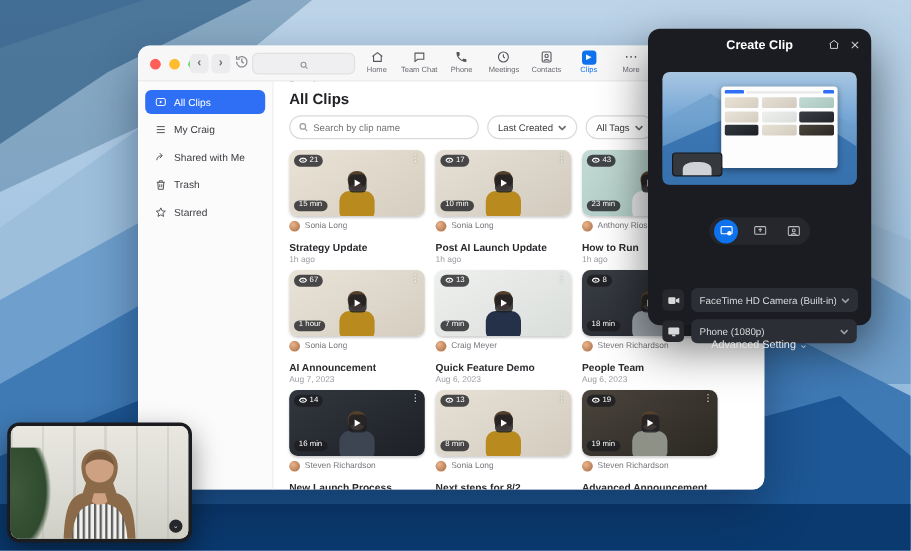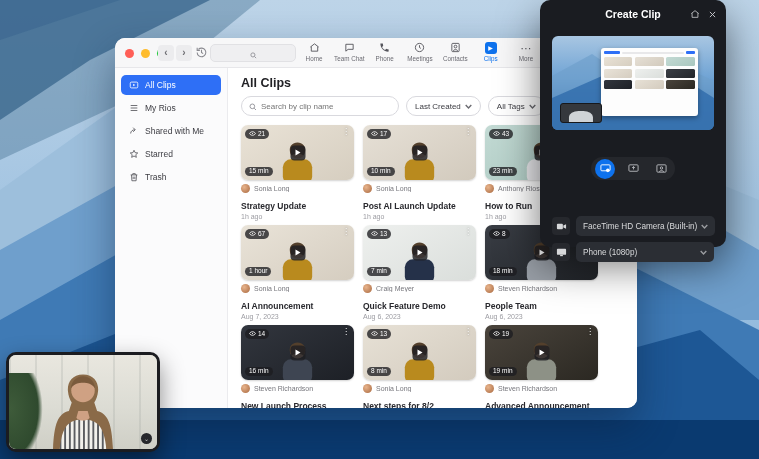--- a/index.html
+++ b/index.html
@@ -72,21 +72,21 @@
   .play .tri { width:0; height:0; border-left:5px solid #fff; border-top:3.5px solid transparent;
     border-bottom:3.5px solid transparent; margin-left:1px; }
   .meta { margin-top:4px; }
   .author-row { display:flex; align-items:center; gap:4px; }
   .avatar { width:9px; height:9px; border-radius:50%; background:radial-gradient(circle at 35% 35%, #e8b48c, #a8683f); flex:0 0 auto; }
   .author { font-size:7px; color:#77777d; white-space:nowrap; overflow:hidden; }
   .clip-title { margin-top:8px; font-size:8.5px; font-weight:bold; color:#29292e; white-space:nowrap; overflow:hidden; }
   .clip-date { margin-top:2px; font-size:7px; color:#9c9ca2; }
 
   
-  .panel { position:absolute; left:540px; top:0; width:186px; height:247px; background:#1a1c21;
+  .panel { position:absolute; left:540px; top:24px; width:186px; height:247px; background:#1a1c21;
     border-radius:10px; box-shadow:0 18px 40px rgba(0,0,0,.55); z-index:30; color:#e8e9eb; }
   .panel-header { position:relative; height:28px; display:flex; align-items:center; justify-content:center; }
   .panel-title { font-size:10.5px; font-weight:bold; color:#fff; }
   .panel-hicons { position:absolute; right:9px; top:0; height:28px; display:flex; align-items:center; gap:8px; color:#c9cacd; }
   .preview { position:absolute; left:12px; top:36px; width:162px; height:94px; border-radius:6px; overflow:hidden;
     background:linear-gradient(180deg,#a8c6e2 0%, #6fa3d4 45%, #2f6cab 75%, #1d5795 100%); }
   .preview .mtn { position:absolute; inset:0; }
   .mini-window { position:absolute; left:30%; top:13%; width:60%; height:72%; background:#fdfdfd;
     border-radius:3px; box-shadow:0 2px 5px rgba(0,0,0,.35); padding:3px 3px 2px 3px; }
   .mini-top { height:3px; display:flex; gap:2px; align-items:center; }
@@ -253,47 +253,47 @@
             </svg>
         </span>
           <span>All Clips</span>
       </div>
       <div class="side-item">
         <span class="sicon">
           <svg width="10" height="10" viewBox="0 0 24 24" fill="none" stroke="currentColor" stroke-width="2">
               <path d="M4 6h16M4 12h16M4 18h16"></path>
             </svg>
         </span>
-          <span>My Rios</span>
+          <span>My Craig</span>
       </div>
       <div class="side-item">
         <span class="sicon">
           <svg width="10" height="10" viewBox="0 0 24 24" fill="none" stroke="currentColor" stroke-width="2">
               <path d="M4 18c0-6 5-9 10-9"></path>
               <path d="M10 4l5 5-5 5"></path>
             </svg>
         </span>
           <span>Shared with Me</span>
       </div>
       <div class="side-item">
         <span class="sicon">
           <svg width="10" height="10" viewBox="0 0 24 24" fill="none" stroke="currentColor" stroke-width="2">
-              <path d="M12 3l2.7 5.8 6.3.7-4.7 4.2 1.3 6.3L12 16.8 6.4 20l1.3-6.3L3 9.5l6.3-.7z"></path>
-            </svg>
-        </span>
-          <span>Starred</span>
+              <path d="M4 7h16M9 7V4h6v3M6 7l1 14h10l1-14"></path>
+              <path d="M10 11v6M14 11v6"></path>
+            </svg>
+        </span>
+          <span>Trash</span>
       </div>
       <div class="side-item">
         <span class="sicon">
           <svg width="10" height="10" viewBox="0 0 24 24" fill="none" stroke="currentColor" stroke-width="2">
-              <path d="M4 7h16M9 7V4h6v3M6 7l1 14h10l1-14"></path>
-              <path d="M10 11v6M14 11v6"></path>
-            </svg>
-        </span>
-          <span>Trash</span>
+              <path d="M12 3l2.7 5.8 6.3.7-4.7 4.2 1.3 6.3L12 16.8 6.4 20l1.3-6.3L3 9.5l6.3-.7z"></path>
+            </svg>
+        </span>
+          <span>Starred</span>
       </div>
     </div>
 
     <div class="content">
       <div class="content-title">All Clips</div>
       <div class="filter-row">
         <div class="clip-search">
           <span>
             <svg width="8" height="8" viewBox="0 0 24 24" fill="none" stroke="#9a9aa0" stroke-width="3">
                 <circle cx="10" cy="10" r="7"></circle>
@@ -678,20 +678,24 @@
       <div class="dev-select">
         <span class="val">Phone (1080p)</span>
         <span class="chev">
           <svg class="chev-svg" width="7" height="5" viewBox="0 0 10 6" fill="none" stroke="currentColor" stroke-width="2">
               <path d="M1 1l4 4 4-4"></path>
             </svg>
         </span>
       </div>
     </div>
 
+    <div class="advanced">
+      <span>Advanced Setting</span>
+      <span class="chev"> ⌄</span>
+    </div>
 
   </div>
 
   <div class="pip">
     <div class="pip-photo"></div>
     <div class="plant"></div>
     <svg class="woman" width="90" height="92" viewBox="0 0 90 92">
       <defs>
         <pattern id="stripes" width="5" height="5" patternUnits="userSpaceOnUse">
           <rect width="5" height="5" fill="#f2f1ec"></rect>

